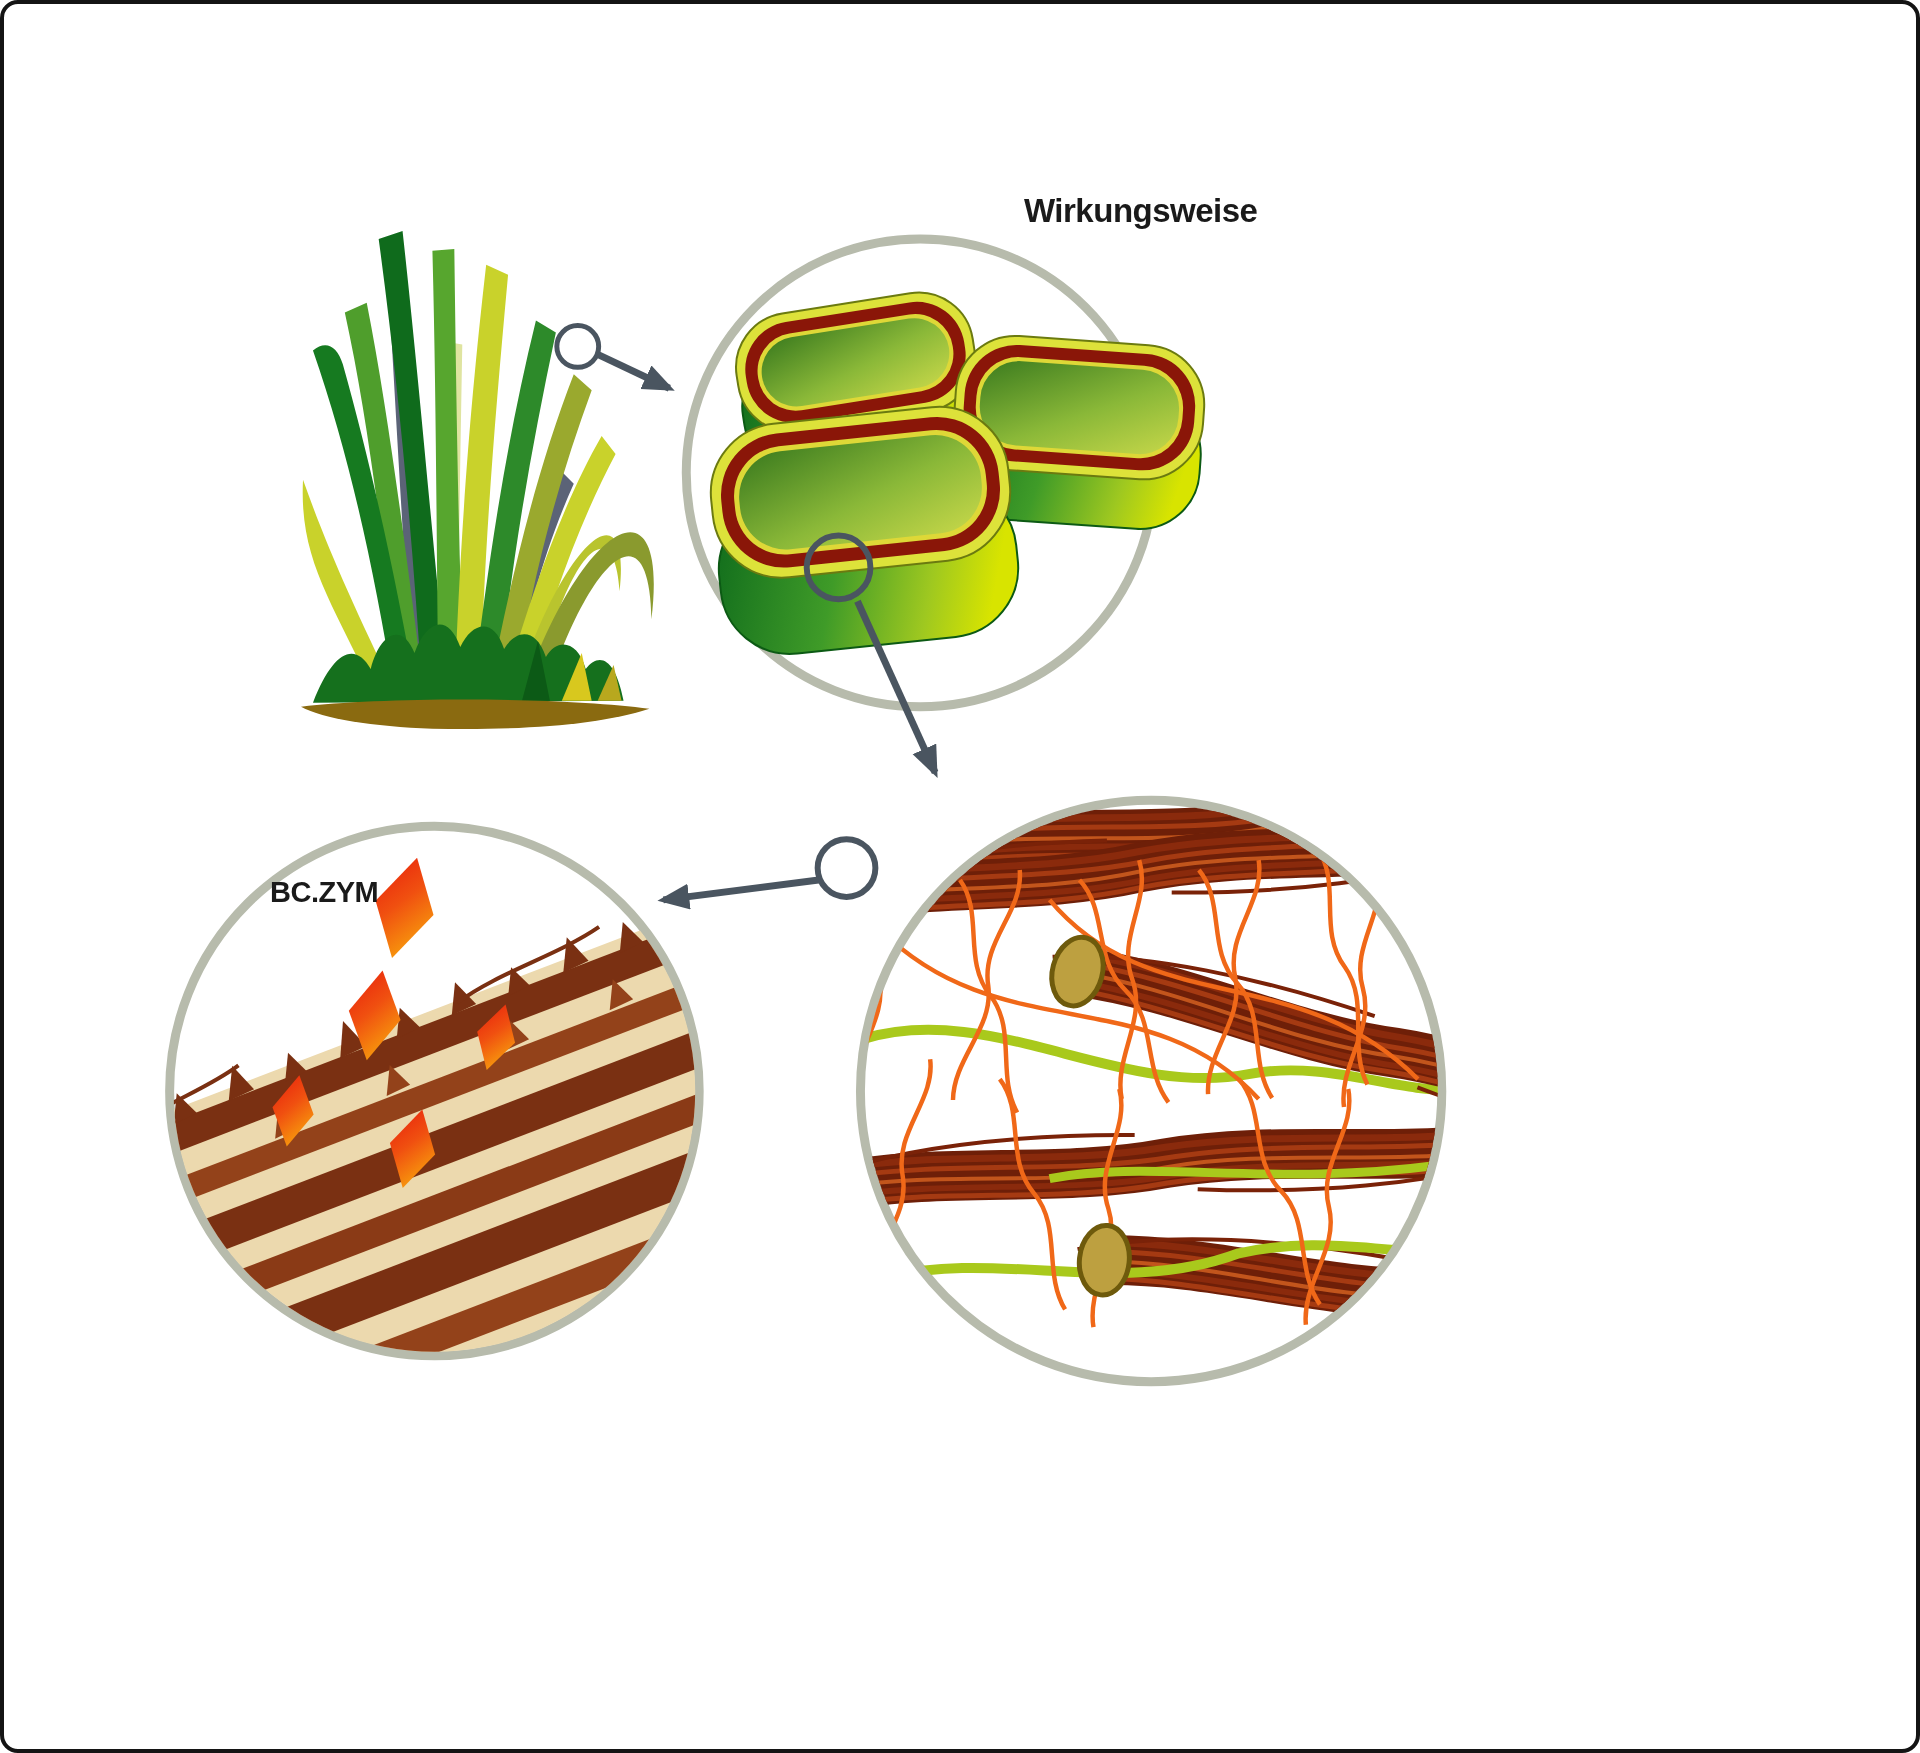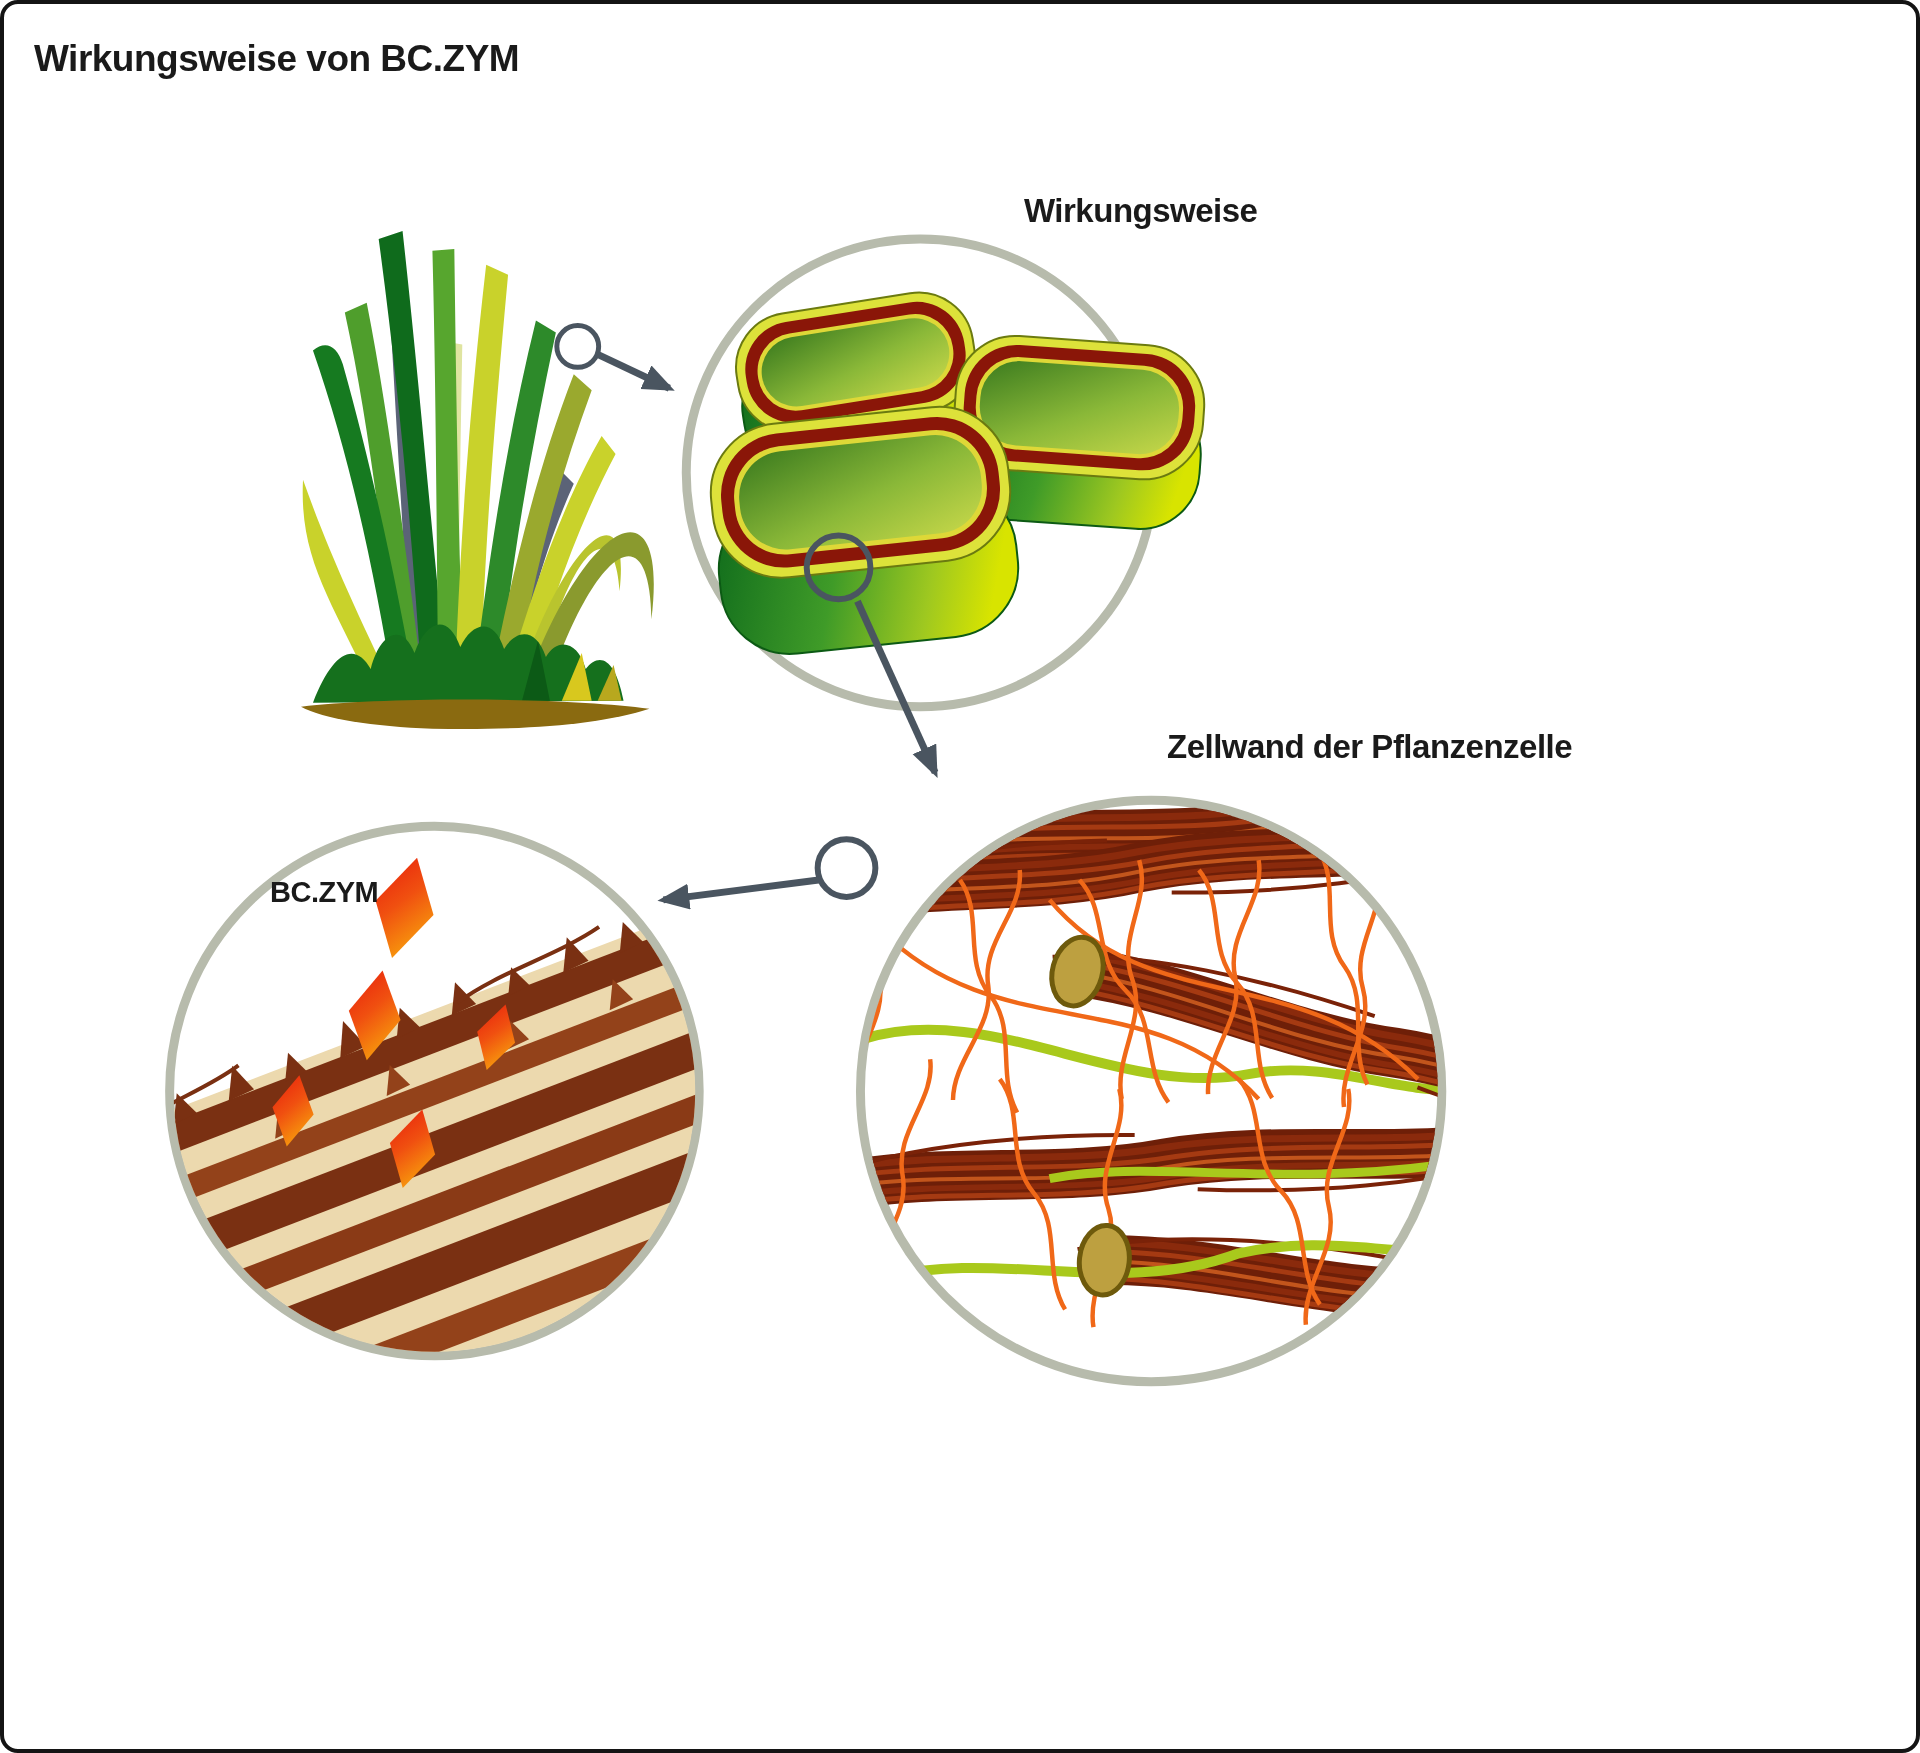--- a/index.html
+++ b/index.html
@@ -209,18 +209,16 @@
 
   <g>
     <use href="#diam" transform="translate(402,908) rotate(14)"></use>
     <use href="#diam" transform="translate(372,1016) rotate(10) scale(0.88)"></use>
     <use href="#diam" transform="translate(494,1038) rotate(16) scale(0.66)"></use>
     <use href="#diam" transform="translate(290,1112) rotate(10) scale(0.70)"></use>
     <use href="#diam" transform="translate(410,1150) rotate(14) scale(0.78)"></use>
   </g>
 </svg>
 
-<div class="label title">Wirkungsweise von BC.ZYM</div>
 <div class="label lbl-plant-cell">Wirkungsweise</div>
-<div class="label lbl-cell-wall">Zellwand der Pflanzenzelle</div>
 <div class="label lbl-enzyme">BC.ZYM</div>
 
 </div>
 
 </body></html>

